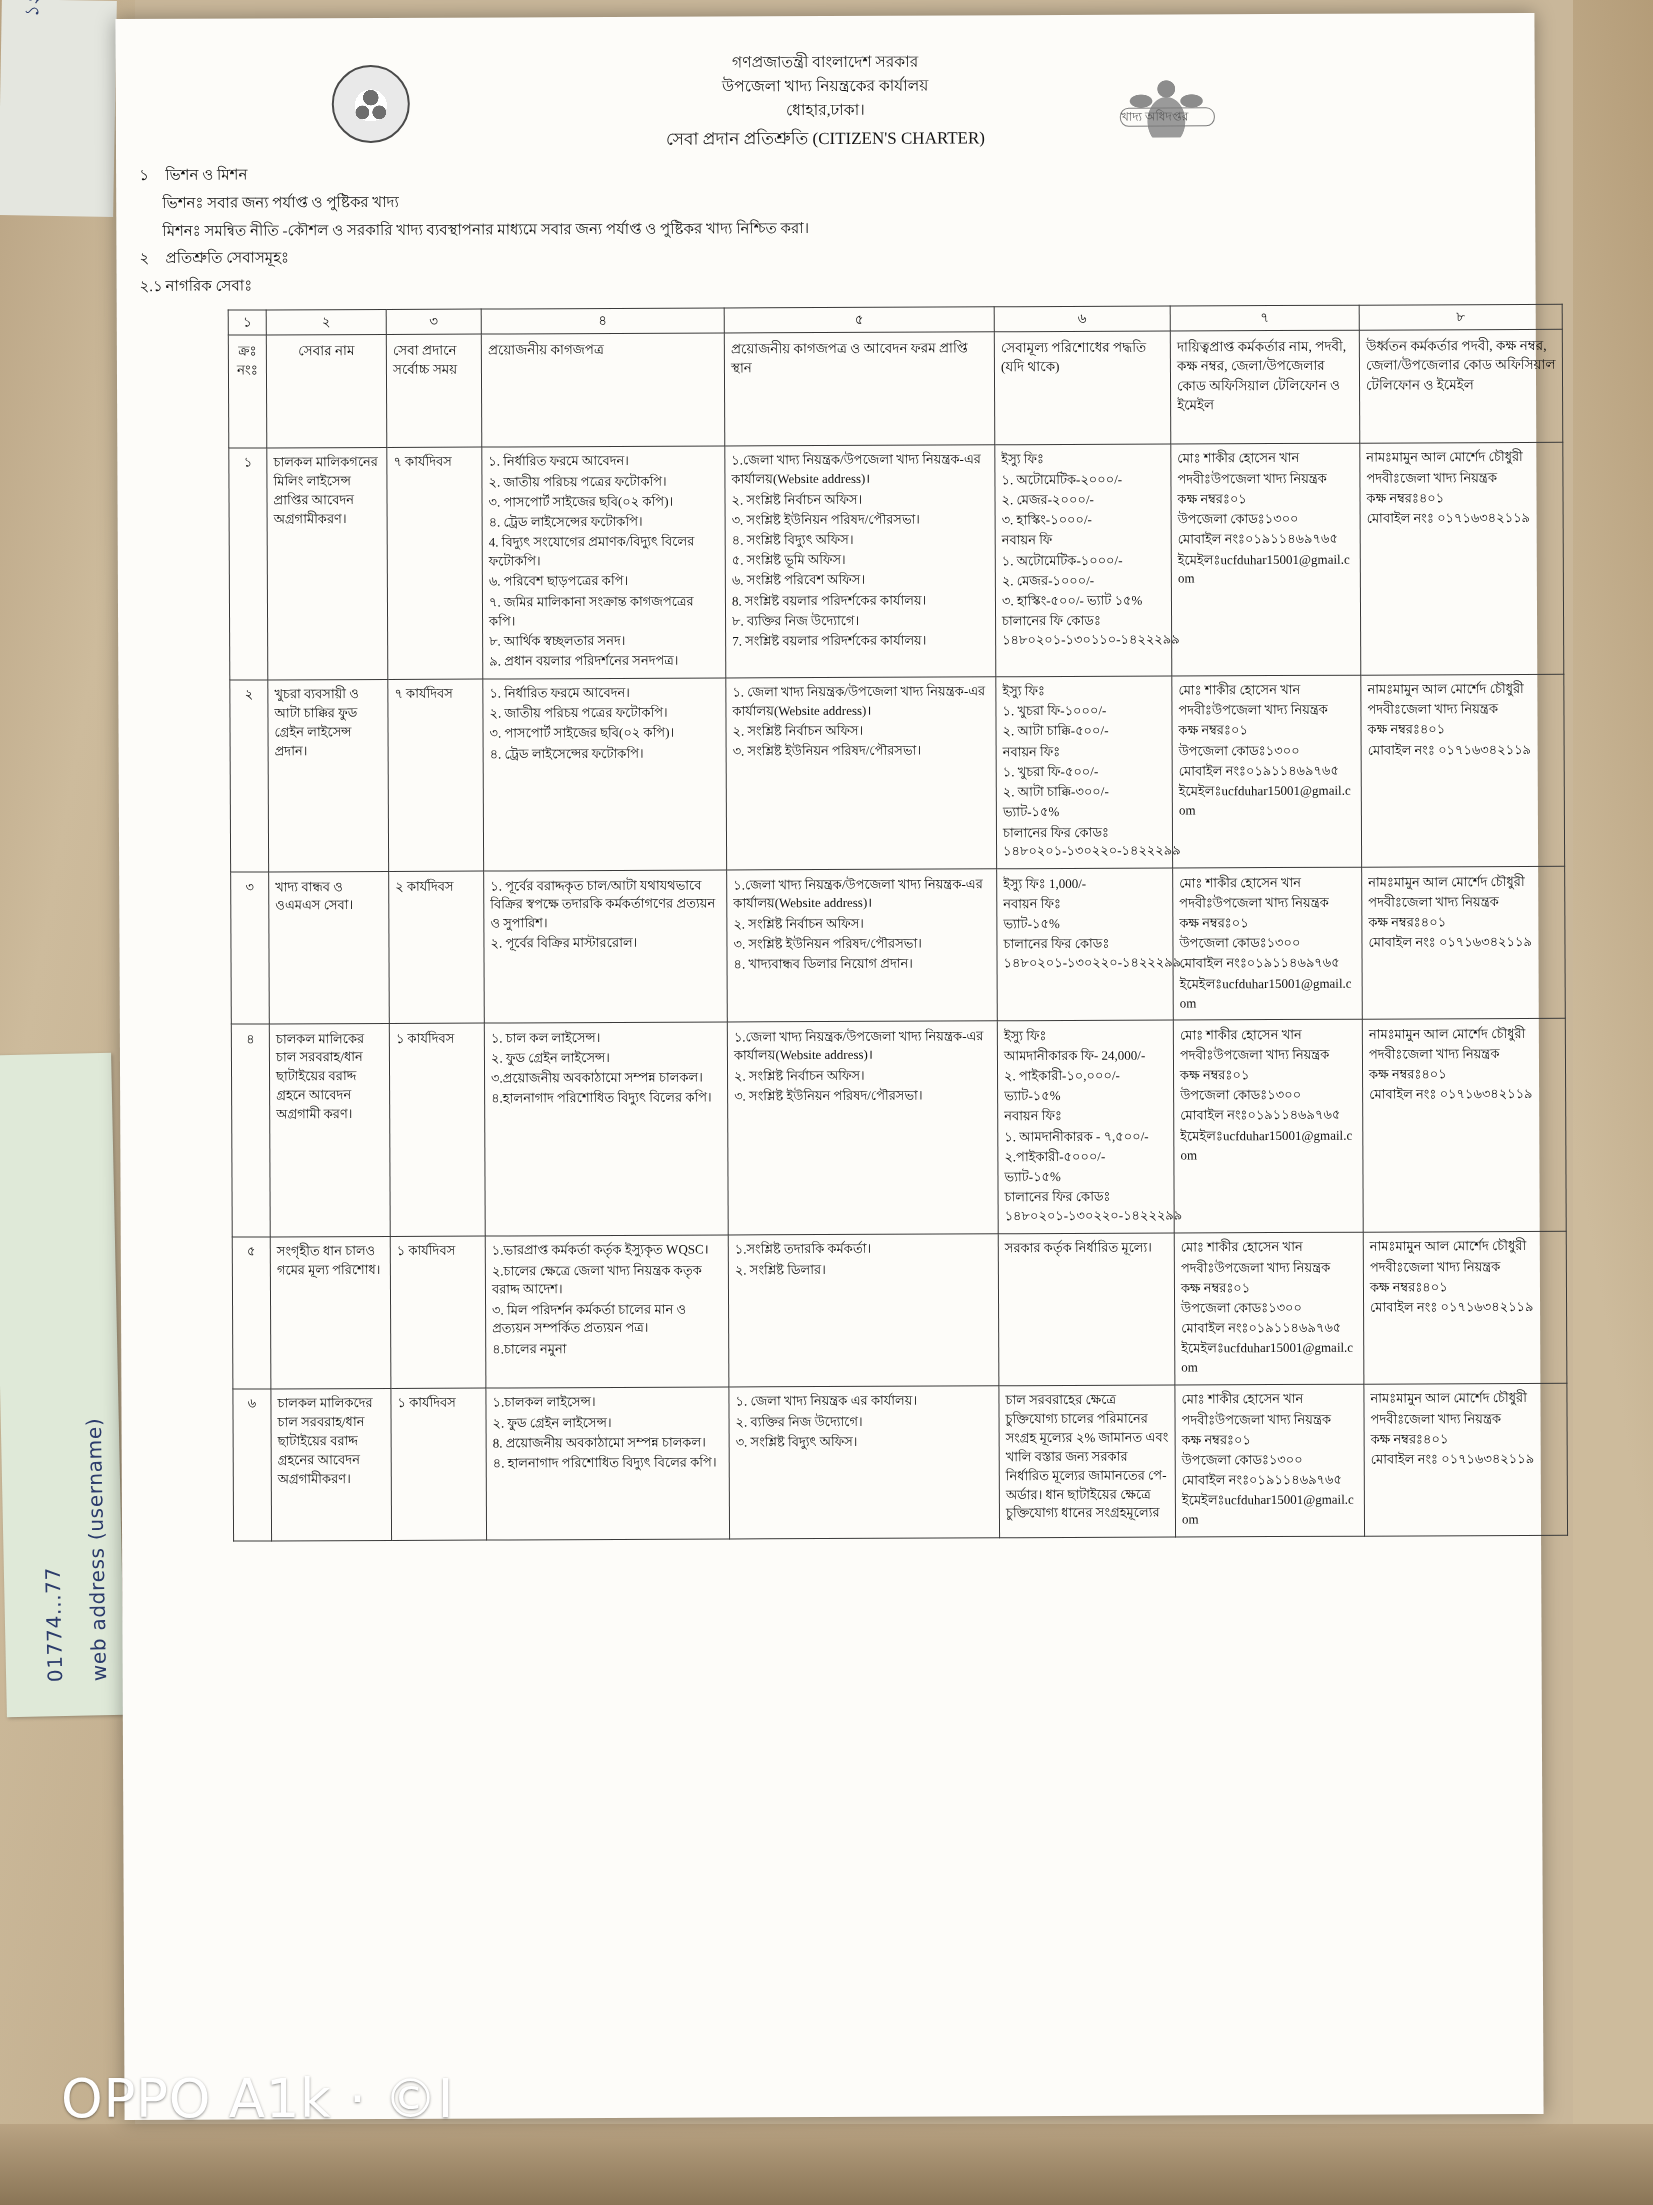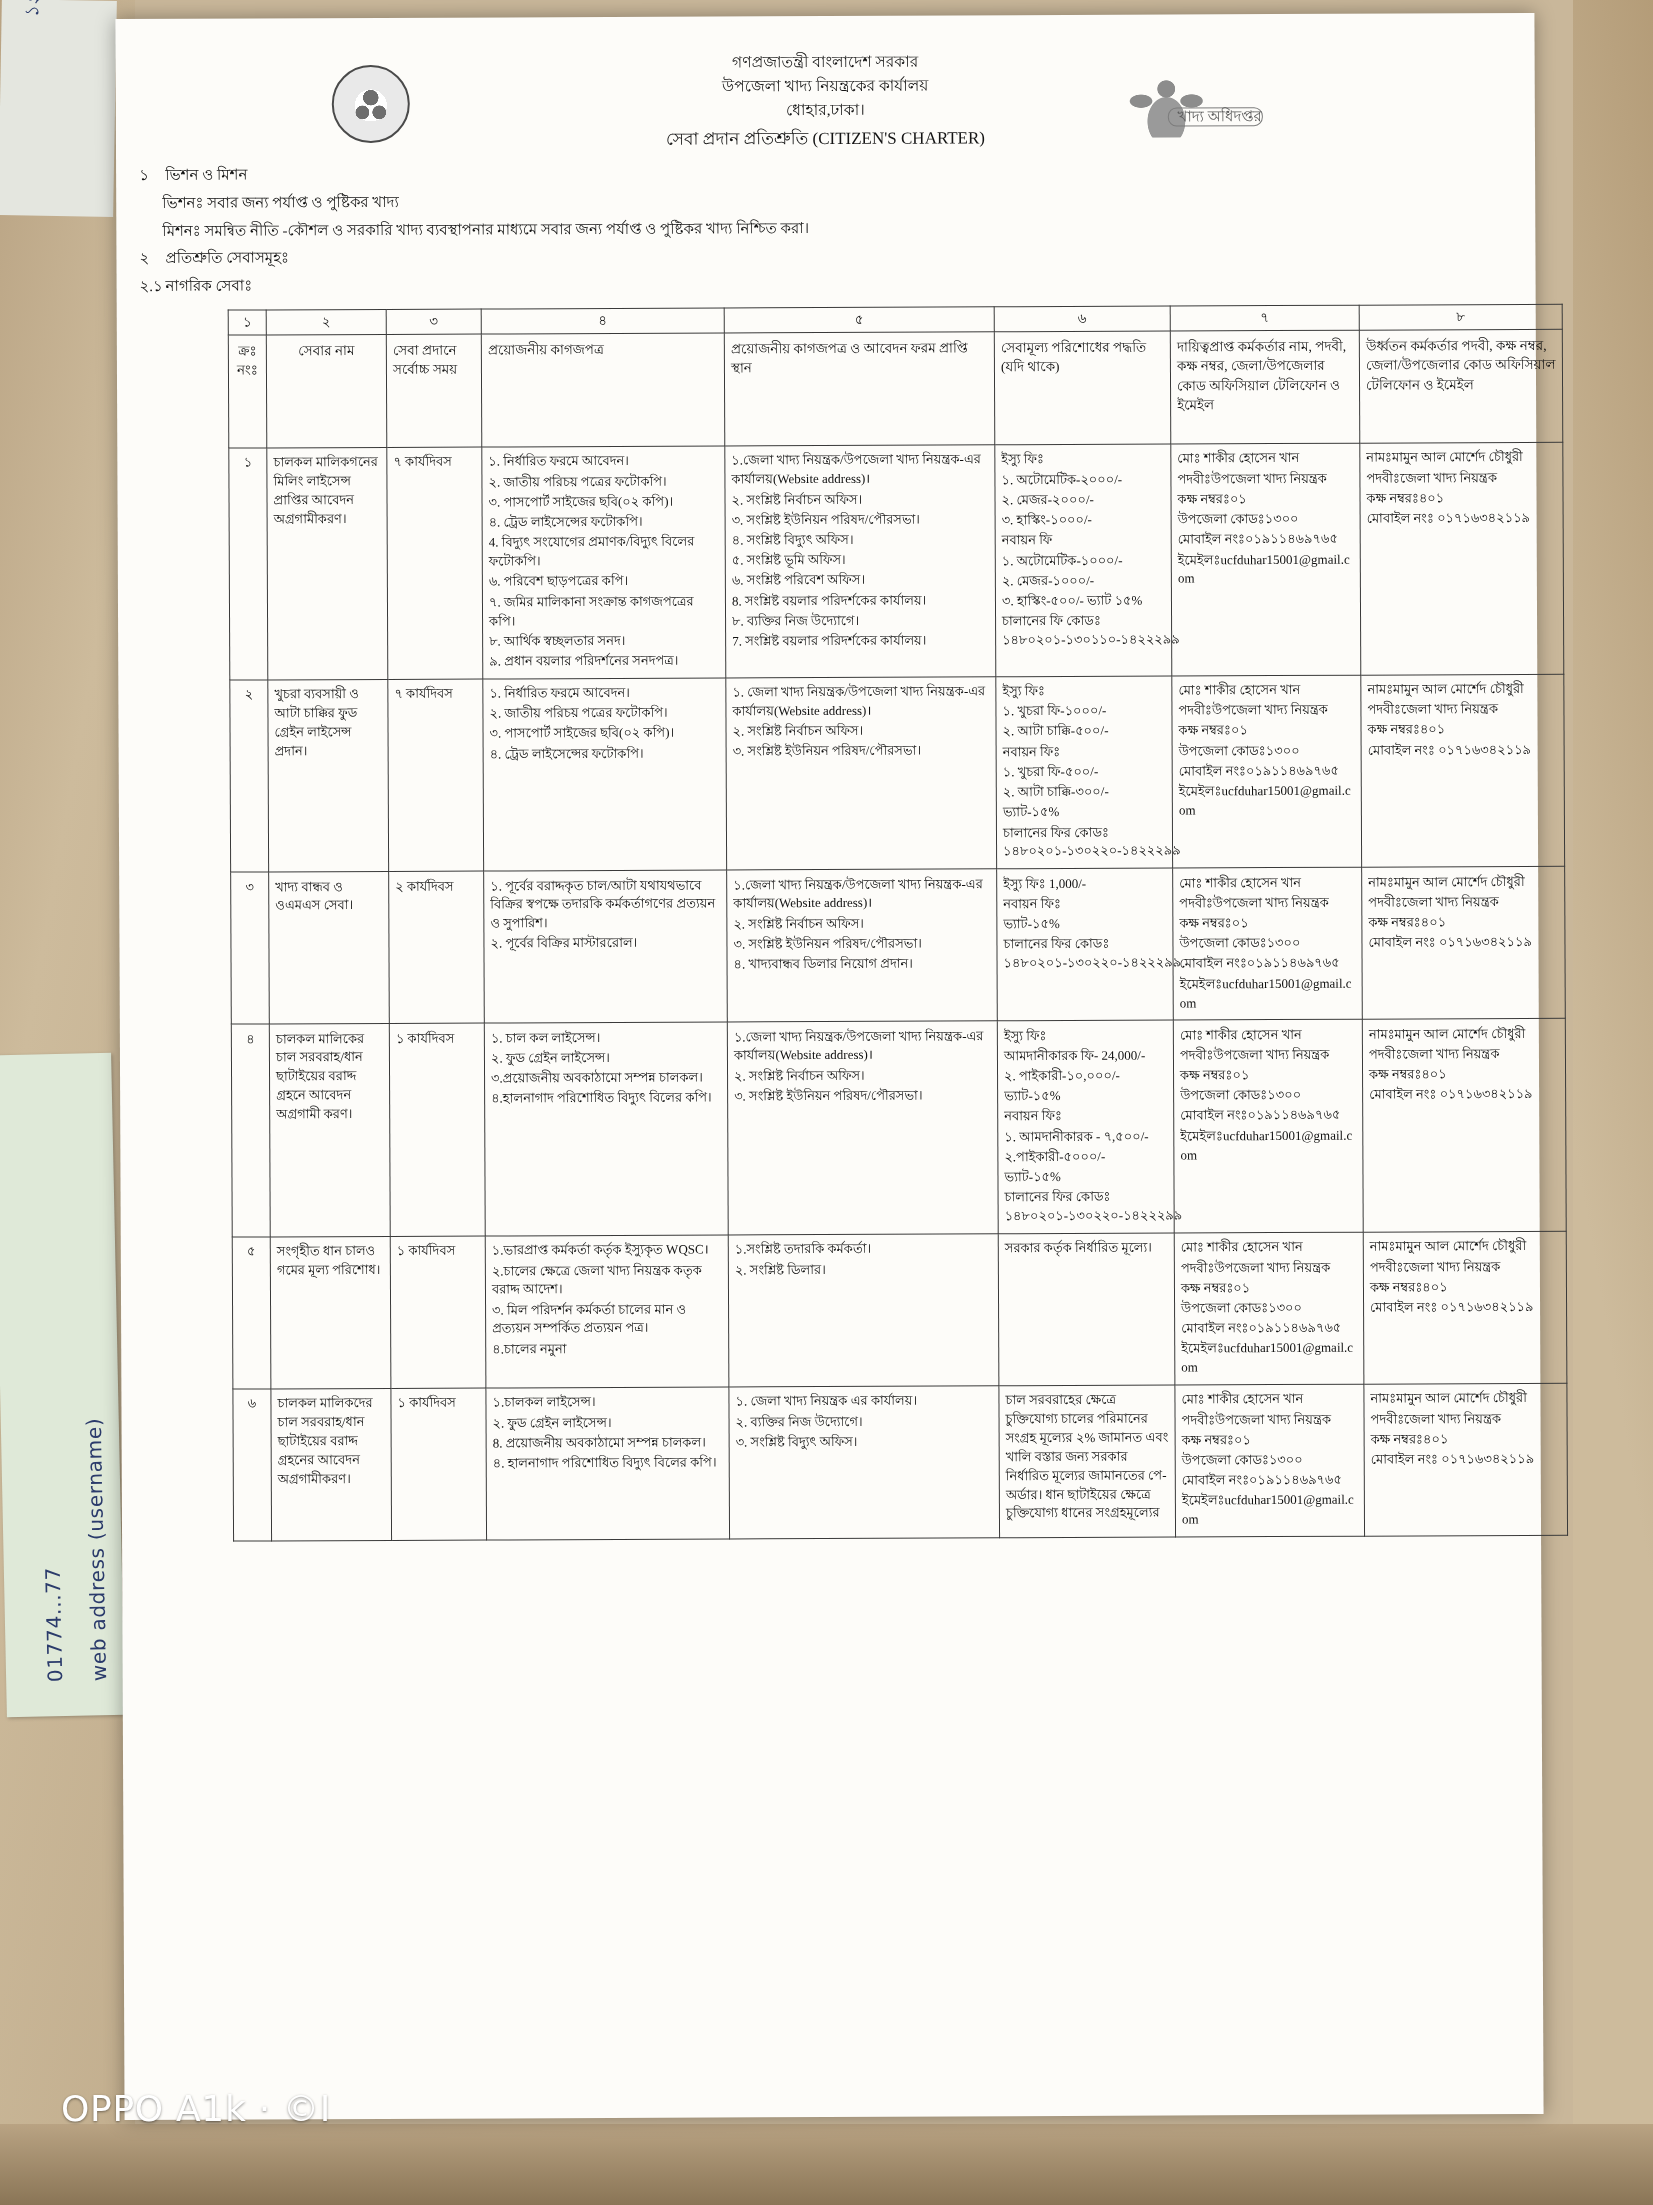--- a/index.html
+++ b/index.html
@@ -84,21 +84,21 @@
     position:absolute;left:1000px;top:42px;width:101px;height:81px;
     background:
       radial-gradient(ellipse at 50% 40%, #8c8c8c 0 12%, transparent 13%),
       radial-gradient(ellipse at 25% 55%, #8c8c8c 0 10%, transparent 11%),
       radial-gradient(ellipse at 75% 55%, #8c8c8c 0 10%, transparent 11%),
       radial-gradient(ellipse at 50% 80%, #9a9a9a 0 26% , transparent 27%);
   }
   .emblem-right .band{
     position:absolute;left:4px;bottom:10.8px;width:93px;height:17.6px;
     border-radius:8.8px;border:1.4px solid #7c7c7c;
-    font-size:15px;text-align:right;line-height:16px;color:#5b5b5b;margin-left:48px;
+    font-size:12px;text-align:left;line-height:16px;color:#5b5b5b;
   }
   .hdr-text{
     position:absolute;left:0;top:34px;width:1419px;text-align:center;
     line-height:1.55;font-size:15.5px;color:#141414;
   }
   .hdr-text .l{display:block;}
   .hdr-text .charter{font-size:17px;padding-top:4px;}
 
   
   .intro{
@@ -134,21 +134,21 @@
   tr.numrow td{text-align:center;height:20px;padding:2px;font-size:13.5px;}
   tr.headrow td{height:101px;font-size:13.5px;}
   td.center{text-align:center;}
   .cell p{margin:0 0 1.4px 0;}
   .email{word-break:break-all;}
 
   
   .watermark{
     position:absolute;left:61px;bottom:76px;
     font-family:"DejaVu Sans", sans-serif;
-    font-size:36px;color:#ffffff;letter-spacing:0.7px;
+    font-size:53px;color:#ffffff;letter-spacing:0.7px;
     text-shadow:0 1.4px 2.7px rgba(0,0,0,.45);
     font-weight:400;
   }
 </style>
 </head>
 <body>
 
 <div class="desk-left"></div>
 <div class="scrap-top">
   <div class="hw">১২ ১৫</div>

